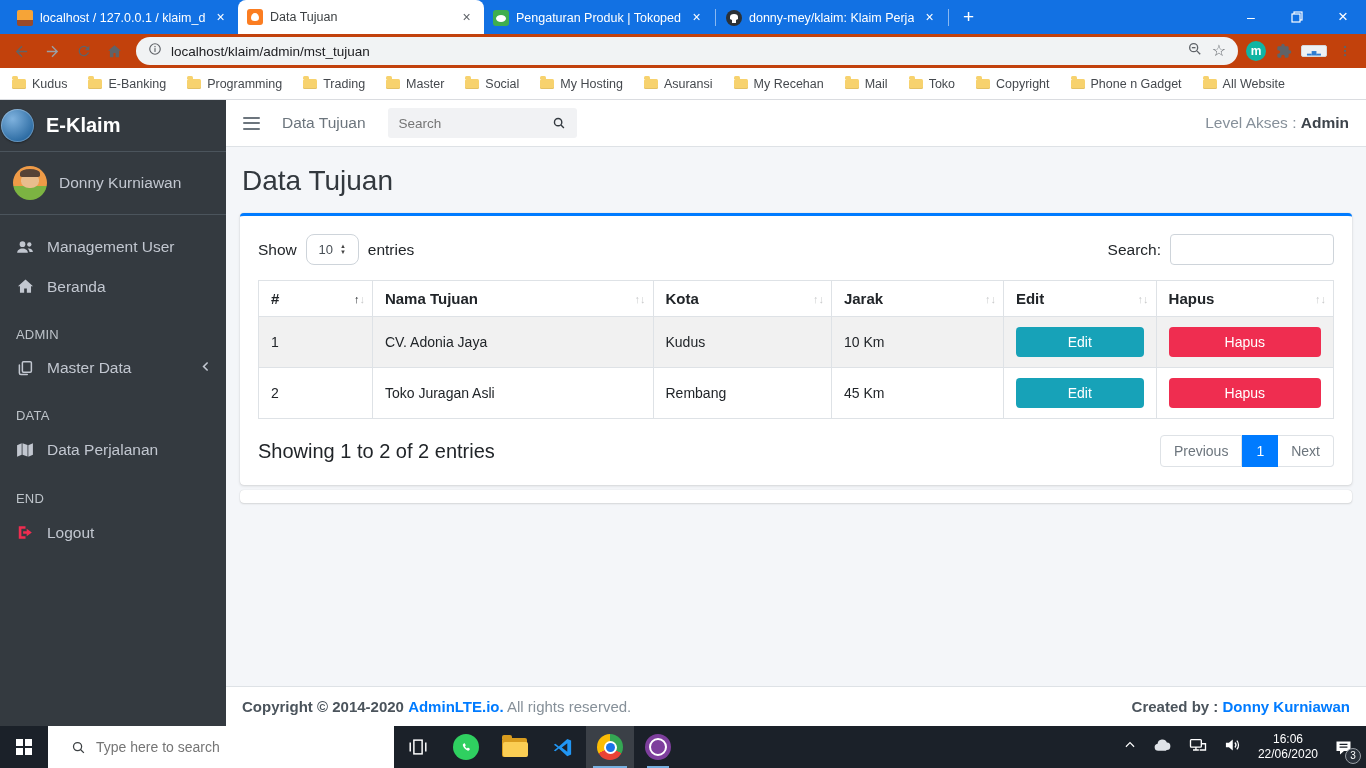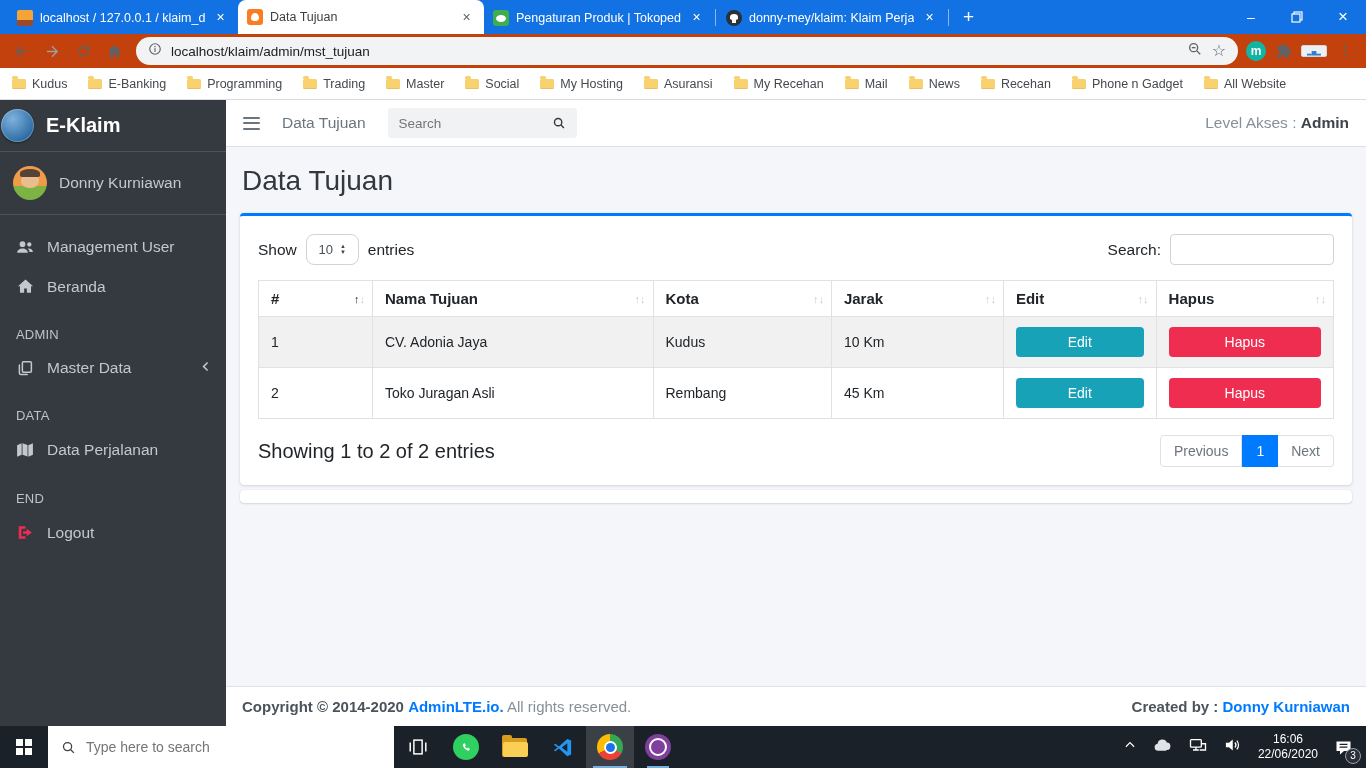--- a/index.html
+++ b/index.html
@@ -131,21 +131,21 @@
   .main-footer{height:40px;background:#fff;border-top:1px solid #dee2e6;display:flex;align-items:center;
                justify-content:space-between;padding:0 16px;font-size:15px;color:#869099;flex-shrink:0}
   .main-footer b{color:#4b545c}
   .blue-link{color:#007bff;font-weight:700}
 
   
   .taskbar{height:42px;background:#1b2129;display:flex;align-items:stretch}
   .tb-start{width:48px;display:flex;align-items:center;justify-content:center}
   .win-logo{display:grid;grid-template-columns:7px 7px;gap:1.5px}
   .win-logo span{width:7px;height:7px;background:#fff}
-  .tb-search{width:346px;background:#fff;display:flex;align-items:center;gap:10px;padding:0 13px}
+  .tb-search{width:346px;background:#fff;display:flex;align-items:center;gap:10px;padding:0 23px}
   .tb-search input{border:none;outline:none;font-size:14px;color:#3c4043;flex:1;font-family:inherit}
   .tb-btn{width:48px;display:flex;align-items:center;justify-content:center;position:relative}
   .tb-btn.active{background:rgba(255,255,255,.14)}
   .underline{position:absolute;bottom:0;left:7px;right:7px;height:2px;background:#76b0e0}
   .underline.short{left:13px;right:13px}
   .wa-ball{width:26px;height:26px;border-radius:50%;background:#2fd060;display:flex;align-items:center;justify-content:center}
   .explorer{position:relative;width:25px;height:19px}
   .explorer .back{position:absolute;inset:0;background:#d99c1e;border-radius:2px}
   .explorer .back::before{content:"";position:absolute;top:-3px;left:0;width:10px;height:4px;background:#d99c1e;border-radius:2px 2px 0 0}
   .explorer .front{position:absolute;left:1px;right:-1px;top:4px;bottom:0;background:#fbce54;border-radius:2px}
@@ -295,25 +295,25 @@
     <span class="bm">
         <span class="bm-folder"></span>
         <span>My Recehan</span>
       </span>
     <span class="bm">
         <span class="bm-folder"></span>
         <span>Mail</span>
       </span>
     <span class="bm">
         <span class="bm-folder"></span>
-        <span>News</span>
-      </span>
-    <span class="bm">
-        <span class="bm-folder"></span>
-        <span>Recehan</span>
+        <span>Toko</span>
+      </span>
+    <span class="bm">
+        <span class="bm-folder"></span>
+        <span>Copyright</span>
       </span>
     <span class="bm">
         <span class="bm-folder"></span>
         <span>Phone n Gadget</span>
       </span>
     <span class="bm">
         <span class="bm-folder"></span>
         <span>All Website</span>
       </span>
   </div>

